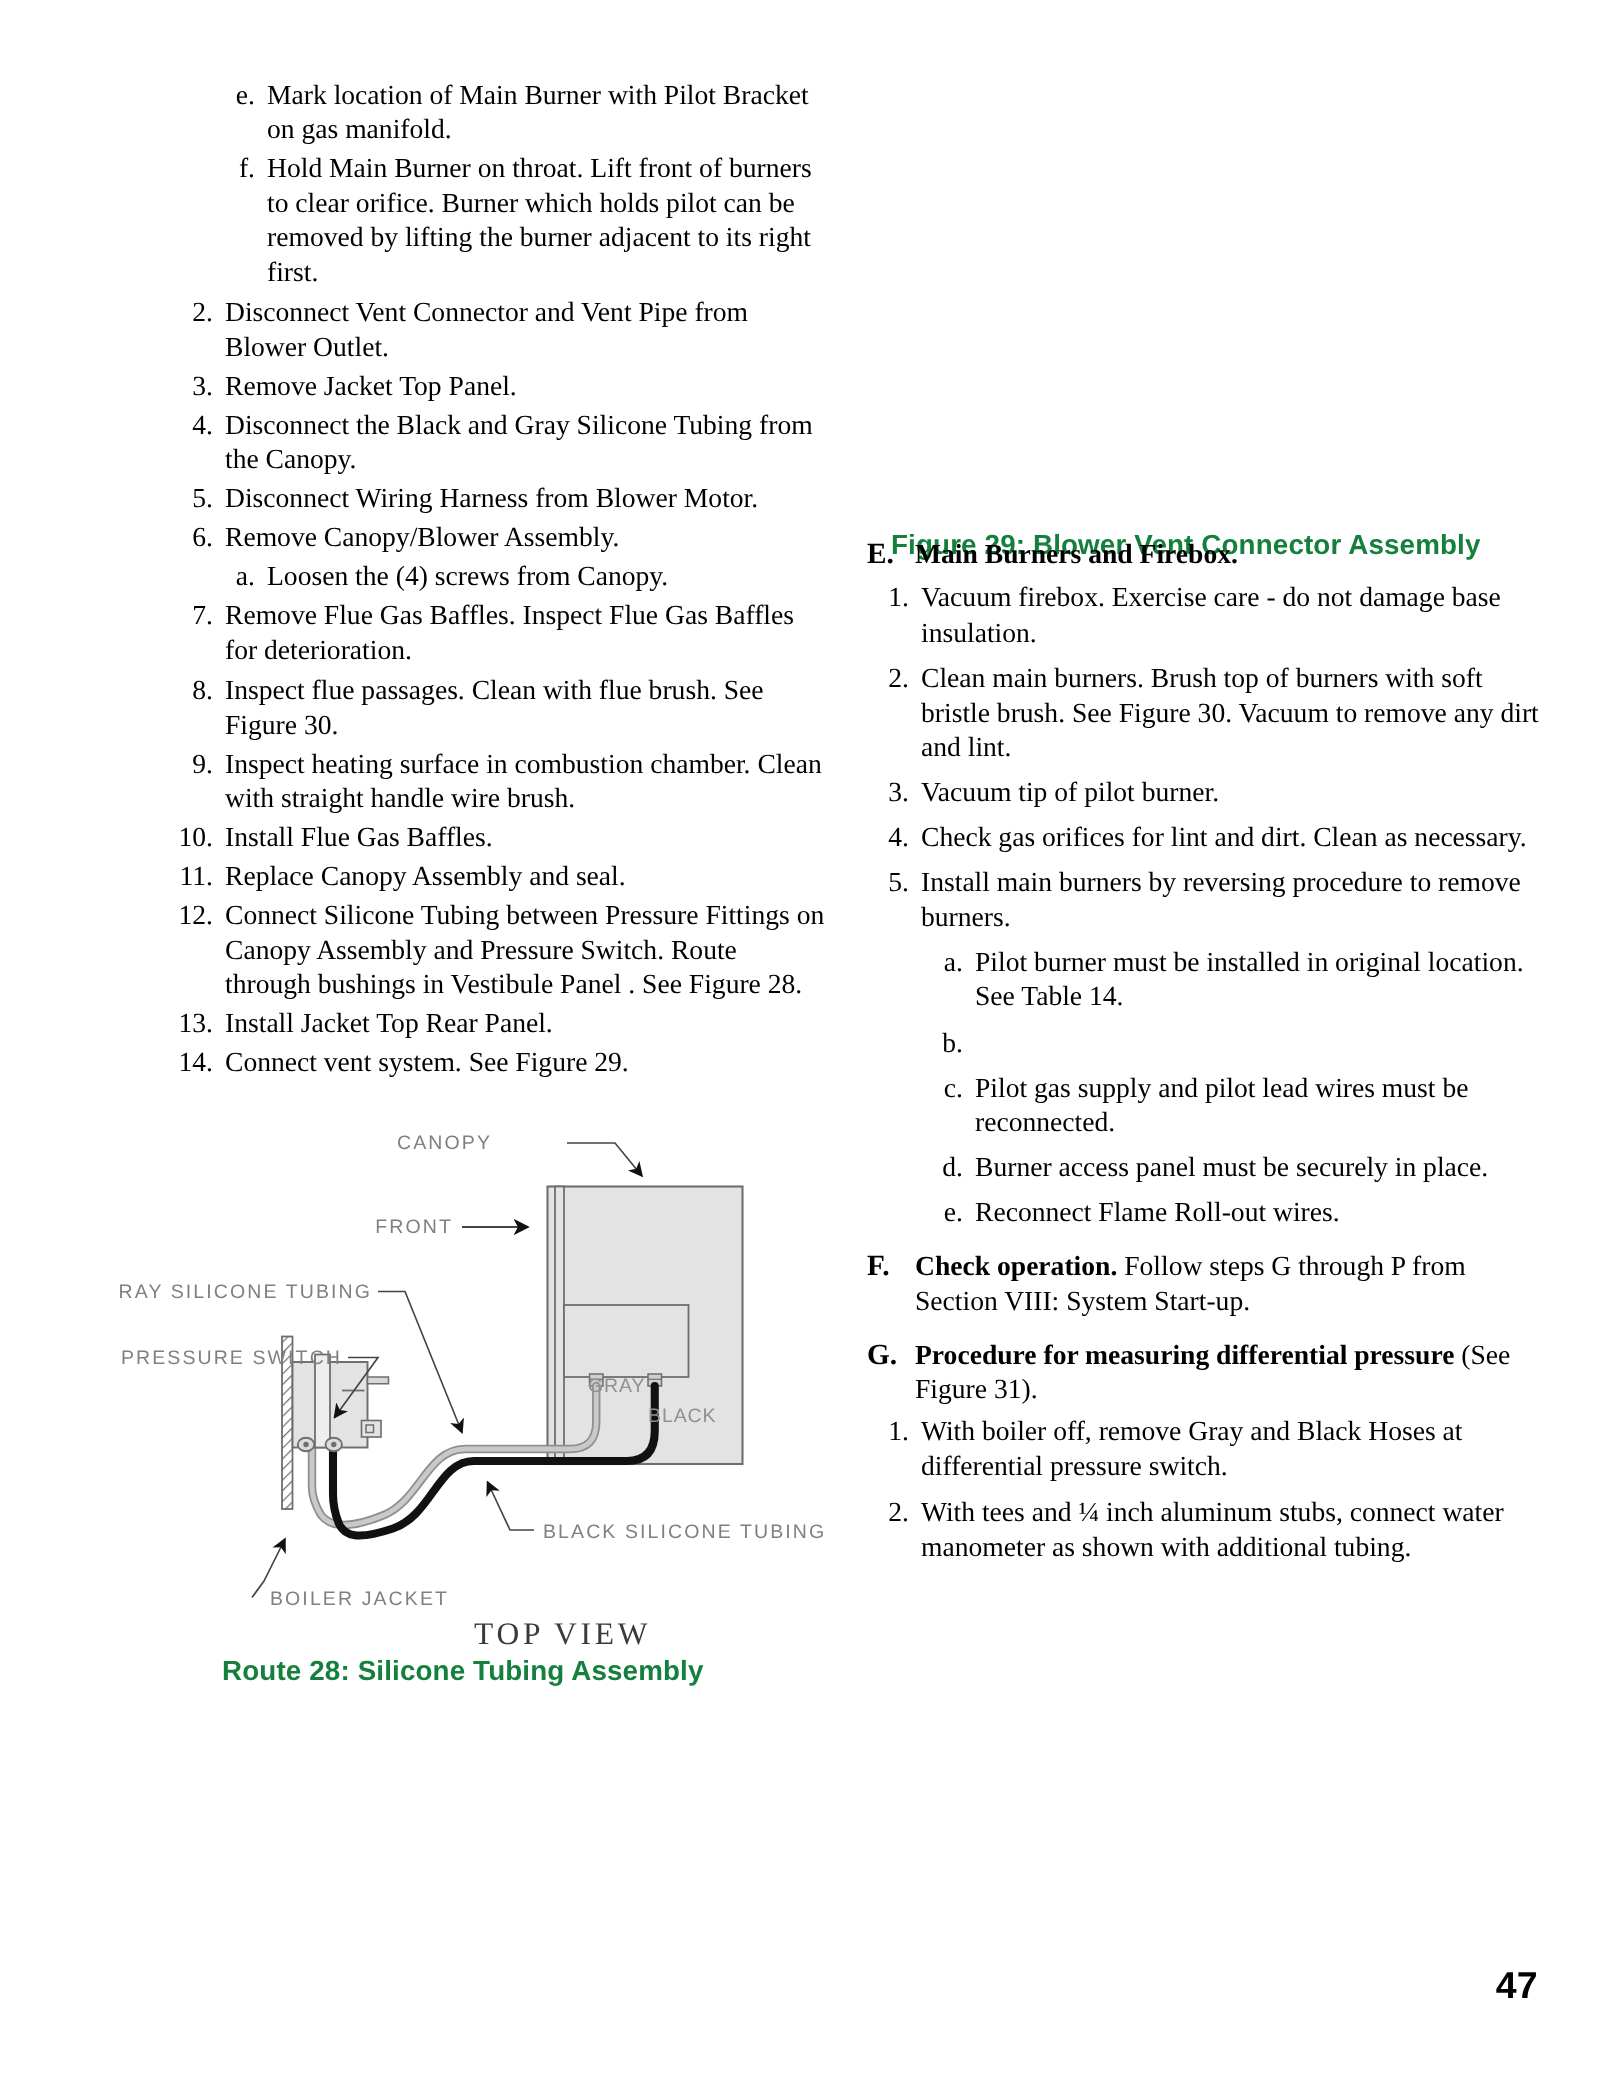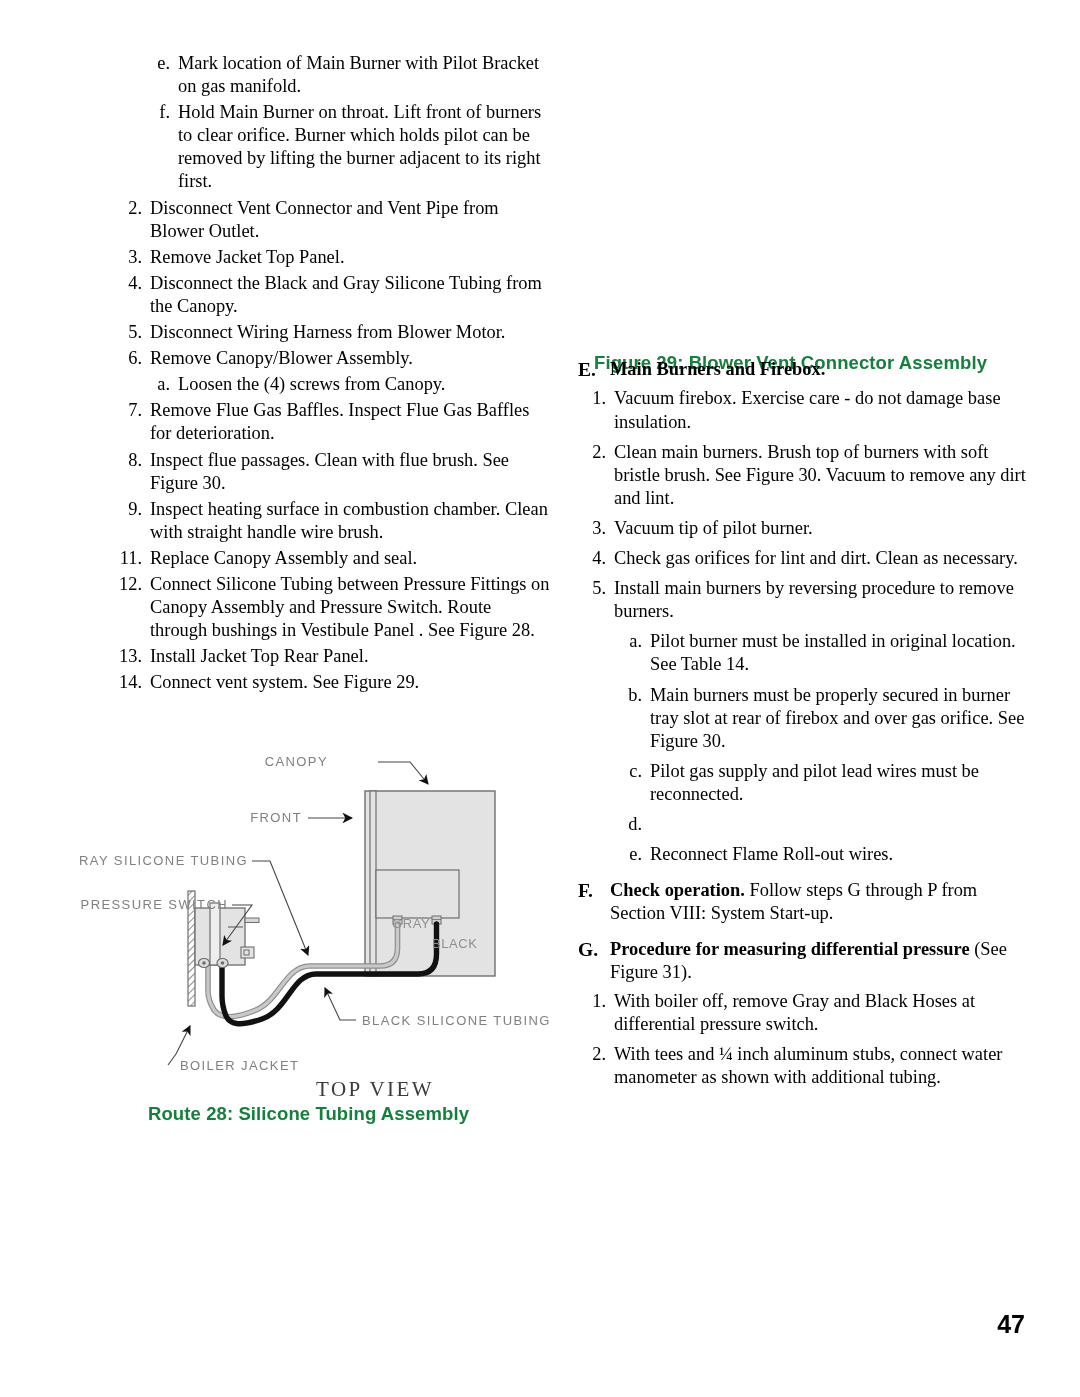--- a/index.html
+++ b/index.html
@@ -173,20 +173,24 @@
         <span class="marker">7.</span>
         <span class="body">Remove Flue Gas Baffles.  Inspect Flue Gas Baffles for deterioration.</span>
       </div>
       <div class="li lvl-num">
         <span class="marker">8.</span>
         <span class="body">Inspect flue passages.  Clean with flue brush.  See Figure 30.</span>
       </div>
       <div class="li lvl-num">
         <span class="marker">9.</span>
         <span class="body">Inspect heating surface in combustion chamber. Clean with straight handle wire brush.</span>
+      </div>
+      <div class="li lvl-num">
+        <span class="marker">10.</span>
+        <span class="body">Install Flue Gas Baffles.</span>
       </div>
       <div class="li lvl-num">
         <span class="marker">11.</span>
         <span class="body">Replace Canopy Assembly and seal.</span>
       </div>
       <div class="li lvl-num">
         <span class="marker">12.</span>
         <span class="body">Connect Silicone Tubing between Pressure Fittings on Canopy Assembly and Pressure Switch.  Route through bushings in Vestibule Panel .  See Figure 28.</span>
       </div>
       <div class="li lvl-num">
@@ -305,28 +309,28 @@
       <div class="li r-num" style="margin-bottom: 7px;">
         <span class="marker">5.</span>
         <span class="body">Install main burners by reversing procedure to remove burners.</span>
       </div>
       <div class="li r-alpha" style="margin-bottom: 7px;">
         <span class="marker">a.</span>
         <span class="body">Pilot burner must be installed in original location. See Table 14.</span>
       </div>
       <div class="li r-alpha" style="margin-bottom: 7px;">
         <span class="marker">b.</span>
-        <span class="body">Main burners must be properly secured in burner tray slot at rear of firebox and over gas orifice. See Figure 30.</span>
       </div>
       <div class="li r-alpha" style="margin-bottom: 7px;">
         <span class="marker">c.</span>
         <span class="body">Pilot gas supply and pilot lead wires must be reconnected.</span>
       </div>
       <div class="li r-alpha" style="margin-bottom: 7px;">
         <span class="marker">d.</span>
+        <span class="body">Burner access panel must be securely in place.</span>
       </div>
       <div class="li r-alpha" style="margin-bottom: 7px;">
         <span class="marker">e.</span>
         <span class="body">Reconnect Flame Roll-out wires.</span>
       </div>
       <div class="cap">
         <span class="marker">F.</span>
         <span class="body"><b>Check operation.</b><span> Follow steps G through P from Section VIII: System Start-up.</span></span>
       </div>
       <div class="cap">

